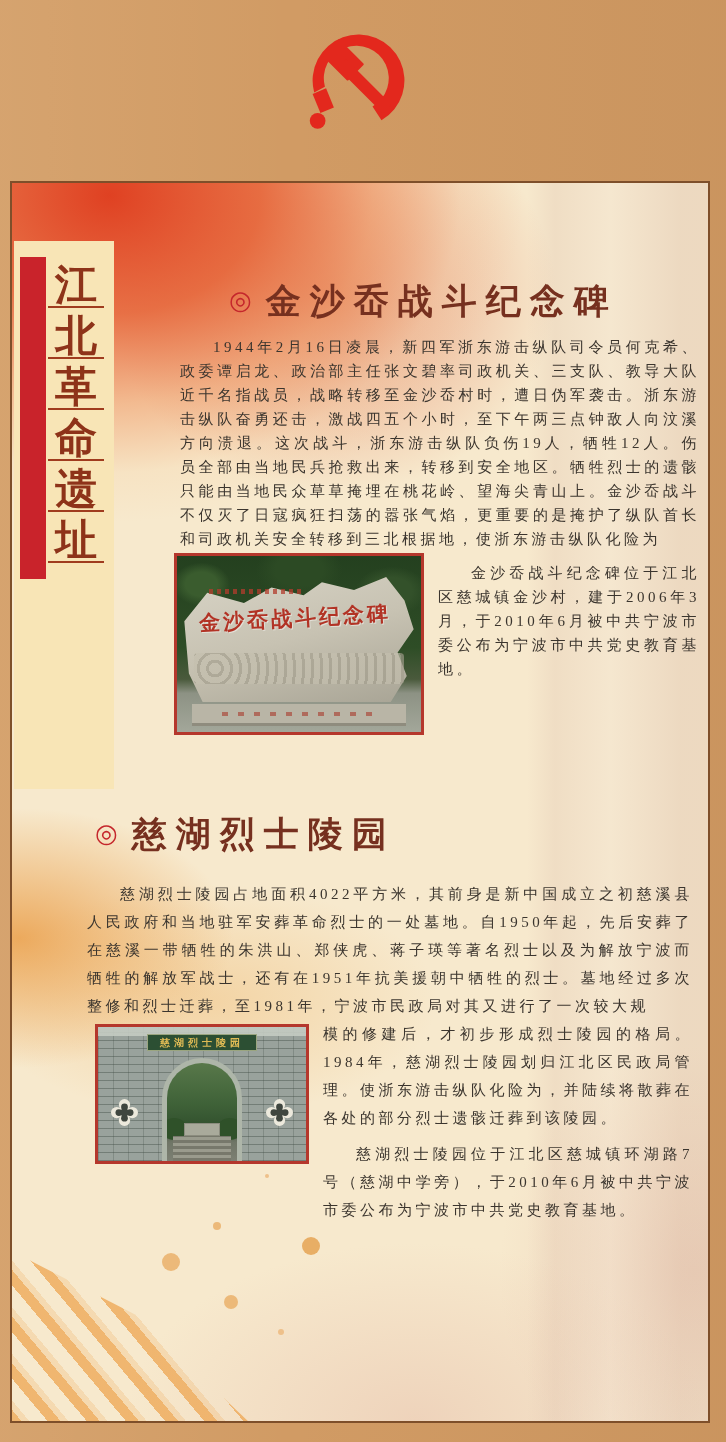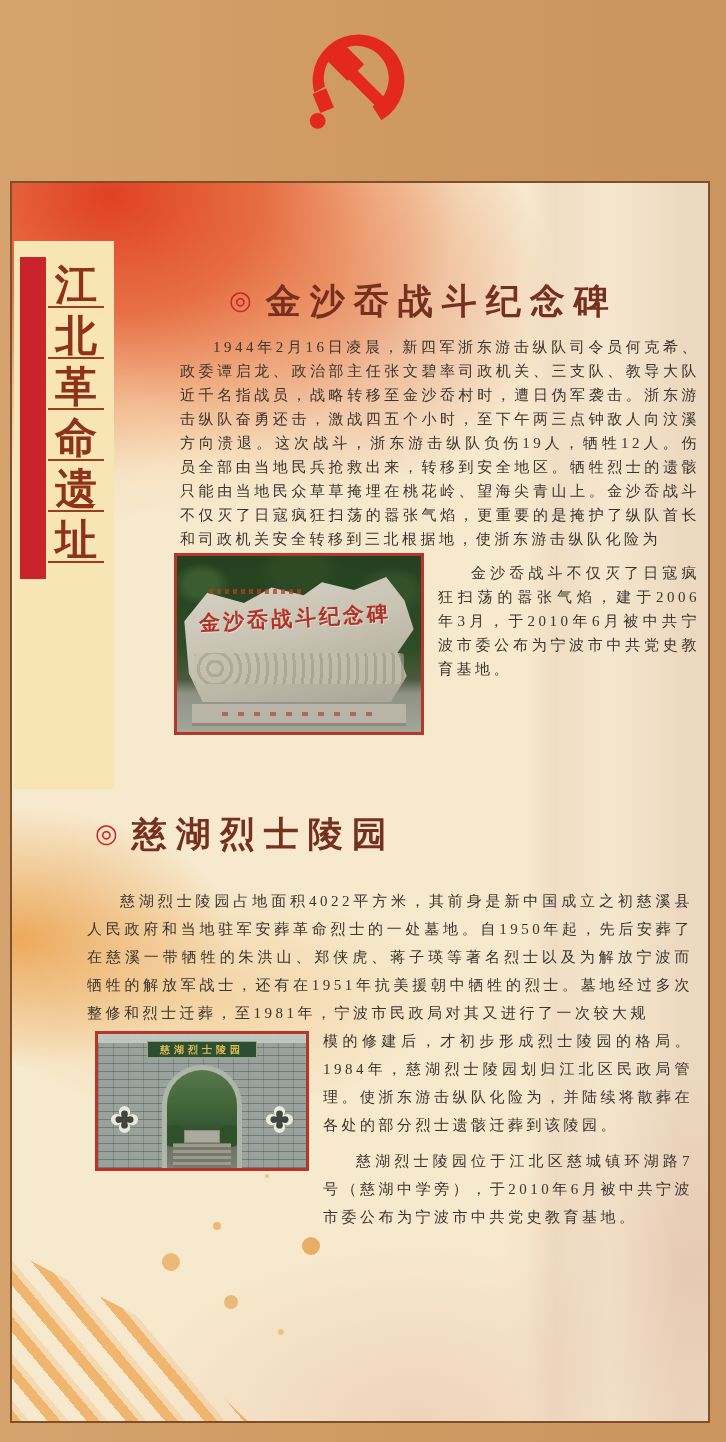--- a/index.html
+++ b/index.html
@@ -39,21 +39,21 @@
   .red-bar{position:absolute;left:8px;top:74px;width:26px;height:322px;background:var(--title-bar-red);}
   .side-title{position:absolute;left:36px;top:80px;width:56px;}
   .side-char{width:56px;height:45px;margin-bottom:6px;border-bottom:2px solid #a03c1e;
     font-size:42px;line-height:44px;font-weight:700;color:var(--title-brown);text-align:center;}
 
   section{position:absolute;}
   .sec1{left:168px;top:95px;width:520px;}
   .sec2{left:75px;top:628px;width:606px;}
   h2{margin:0 0 10px;font-size:35px;font-weight:700;color:var(--heading-brown);letter-spacing:9px;}
   .sec1 h2{margin-left:49px;}
-  .sec2 h2{margin-left:8px;margin-bottom:29px;}
+  .sec2 h2{margin-left:8px;margin-bottom:22px;}
   .bullet{color:var(--accent-red);font-size:26px;font-weight:400;margin-right:14px;vertical-align:4px;letter-spacing:0;}
   p.body{margin:0;font-size:15px;line-height:24px;letter-spacing:3.5px;text-align:justify;color:var(--body-text);}
   .sec2 p.body{line-height:28px;}
   .indent{text-indent:2.2em;}
   .gap{margin-top:10px !important;}
 
   figure{margin:0;}
   
   .photo1{float:left;width:250px;height:182px;border:3px solid var(--photo-border);
     margin:2px 14px 4px -6px;position:relative;overflow:hidden;
@@ -139,21 +139,21 @@
         <p class="body indent">1944年2月16日凌晨，新四军浙东游击纵队司令员何克希、政委谭启龙、政治部主任张文碧率司政机关、三支队、教导大队近千名指战员，战略转移至金沙岙村时，遭日伪军袭击。浙东游击纵队奋勇还击，激战四五个小时，至下午两三点钟敌人向汶溪方向溃退。这次战斗，浙东游击纵队负伤19人，牺牲12人。伤员全部由当地民兵抢救出来，转移到安全地区。牺牲烈士的遗骸只能由当地民众草草掩埋在桃花岭、望海尖青山上。金沙岙战斗不仅灭了日寇疯狂扫荡的嚣张气焰，更重要的是掩护了纵队首长和司政机关安全转移到三北根据地，使浙东游击纵队化险为</p>
         <figure class="photo1">
           <div class="p1-stone"></div>
           <div class="p1-insc-small"></div>
           <div class="p1-insc">金沙岙战斗纪念碑</div>
           <div class="p1-relief"></div>
           <div class="p1-base">
             <div class="p1-base-marks"></div>
           </div>
         </figure>
-        <p class="body indent gap">金沙岙战斗不仅灭了日寇疯狂扫荡的嚣张气焰，建于2006年3月，于2010年6月被中共宁波市委公布为宁波市中共党史教育基地。</p>
+        <p class="body indent gap">金沙岙战斗纪念碑位于江北区慈城镇金沙村，建于2006年3月，于2010年6月被中共宁波市委公布为宁波市中共党史教育基地。</p>
       </div>
     </section>
 
     <section class="sec2">
       <h2><span class="bullet">◎</span><span>慈湖烈士陵园</span></h2>
       <div class="body-flow">
         <p class="body indent">慈湖烈士陵园占地面积4022平方米，其前身是新中国成立之初慈溪县人民政府和当地驻军安葬革命烈士的一处墓地。自1950年起，先后安葬了在慈溪一带牺牲的朱洪山、郑侠虎、蒋子瑛等著名烈士以及为解放宁波而牺牲的解放军战士，还有在1951年抗美援朝中牺牲的烈士。墓地经过多次整修和烈士迁葬，至1981年，宁波市民政局对其又进行了一次较大规</p>
         <figure class="photo2">
           <div class="p2-wall"></div>
           <div class="p2-plaque">

